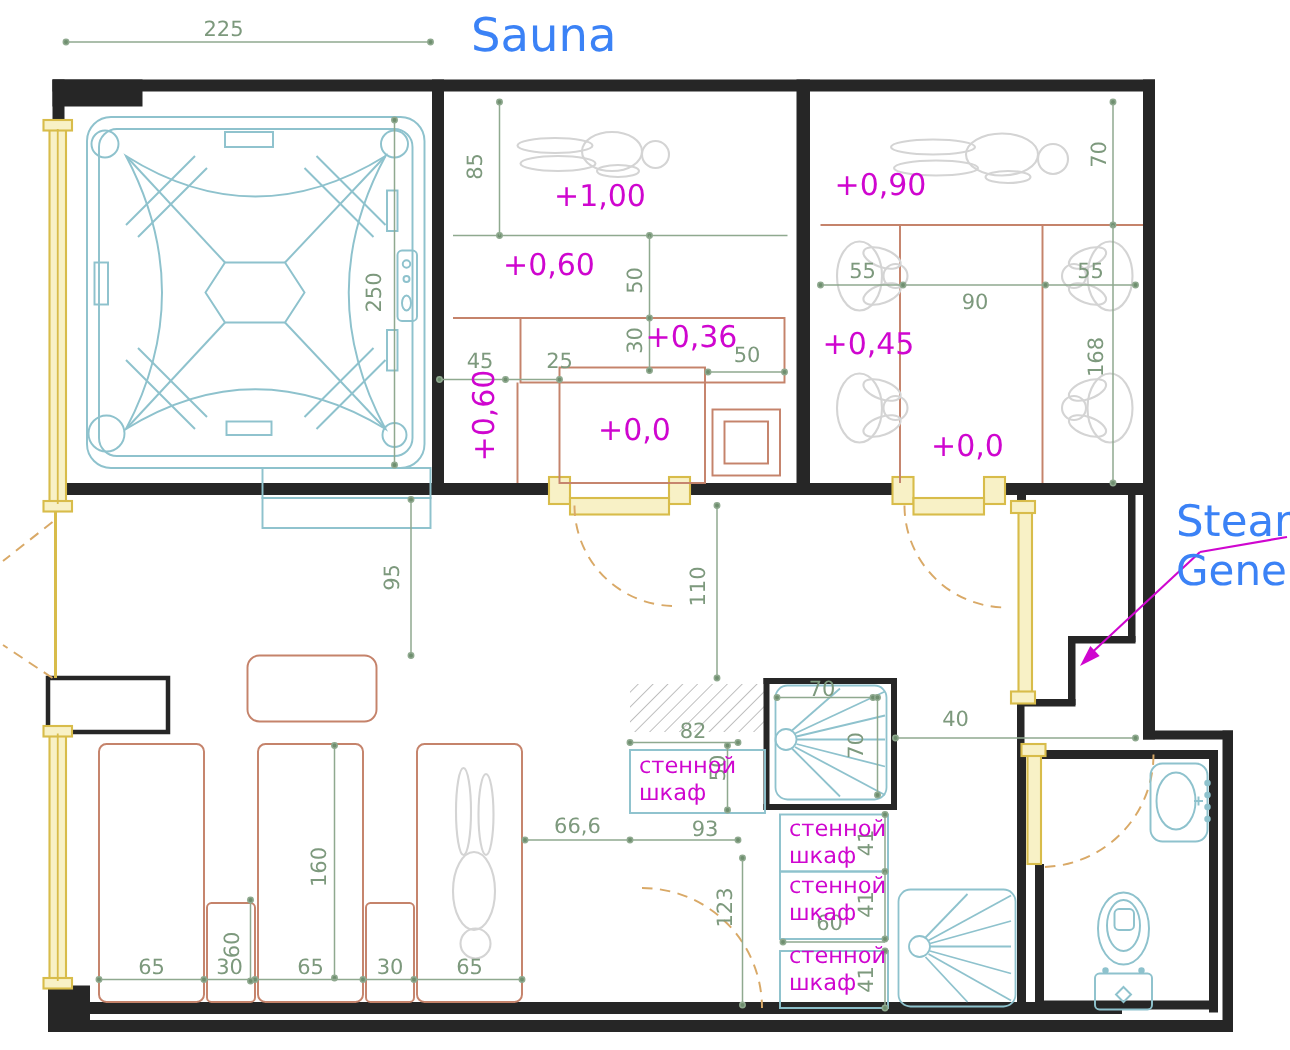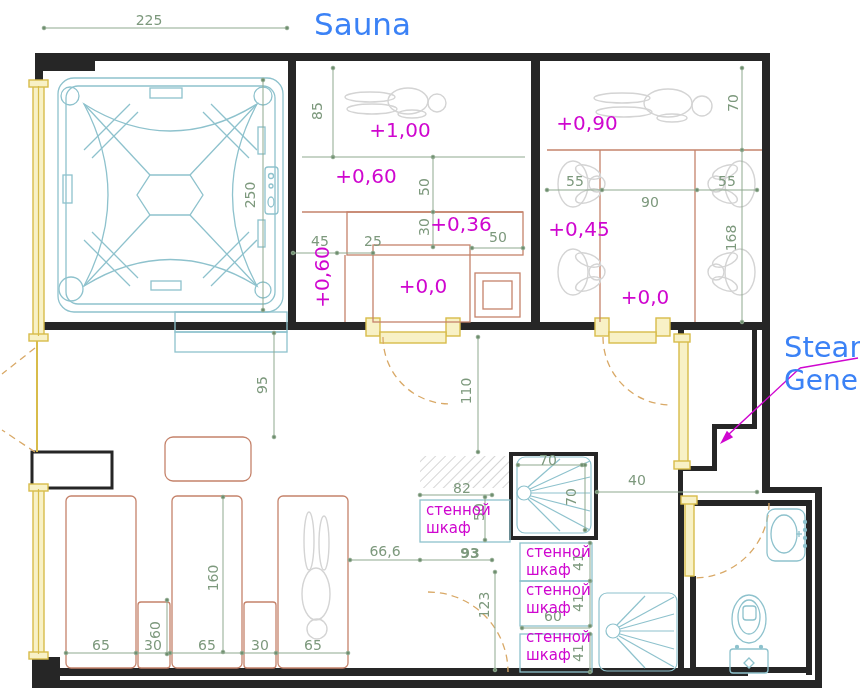--- a/index.html
+++ b/index.html
@@ -346,21 +346,21 @@
 <div class="lbl" style="left:498px;top:237px;">50</div>
 <div class="lbl rot" style="left:733px;top:103px;">70</div>
 <div class="lbl" style="left:575px;top:181px;">55</div>
 <div class="lbl" style="left:650px;top:179px;margin-top:23px;">90</div>
 <div class="lbl" style="left:727px;top:181px;">55</div>
 <div class="lbl rot" style="left:731px;top:238px;">168</div>
 <div class="lbl rot" style="left:262px;top:385px;">95</div>
 <div class="lbl rot" style="left:466px;top:391px;">110</div>
 <div class="lbl" style="left:462px;top:488px;">82</div>
 <div class="lbl rot" style="left:479px;top:512px;">50</div>
-<div class="lbl" style="left:470px;top:553px;font-weight:bold;">93</div>
+<div class="lbl" style="left:470px;top:553px;">93</div>
 <div class="lbl" style="left:385px;top:551px;">66,6</div>
 <div class="lbl rot" style="left:213px;top:578px;">160</div>
 <div class="lbl" style="left:101px;top:645px;">65</div>
 <div class="lbl" style="left:153px;top:645px;">30</div>
 <div class="lbl" style="left:207px;top:645px;">65</div>
 <div class="lbl" style="left:260px;top:645px;">30</div>
 <div class="lbl" style="left:313px;top:645px;">65</div>
 <div class="lbl rot" style="left:155px;top:630px;">60</div>
 <div class="lbl rot" style="left:484px;top:605px;">123</div>
 <div class="lbl" style="left:637px;top:480px;">40</div>

